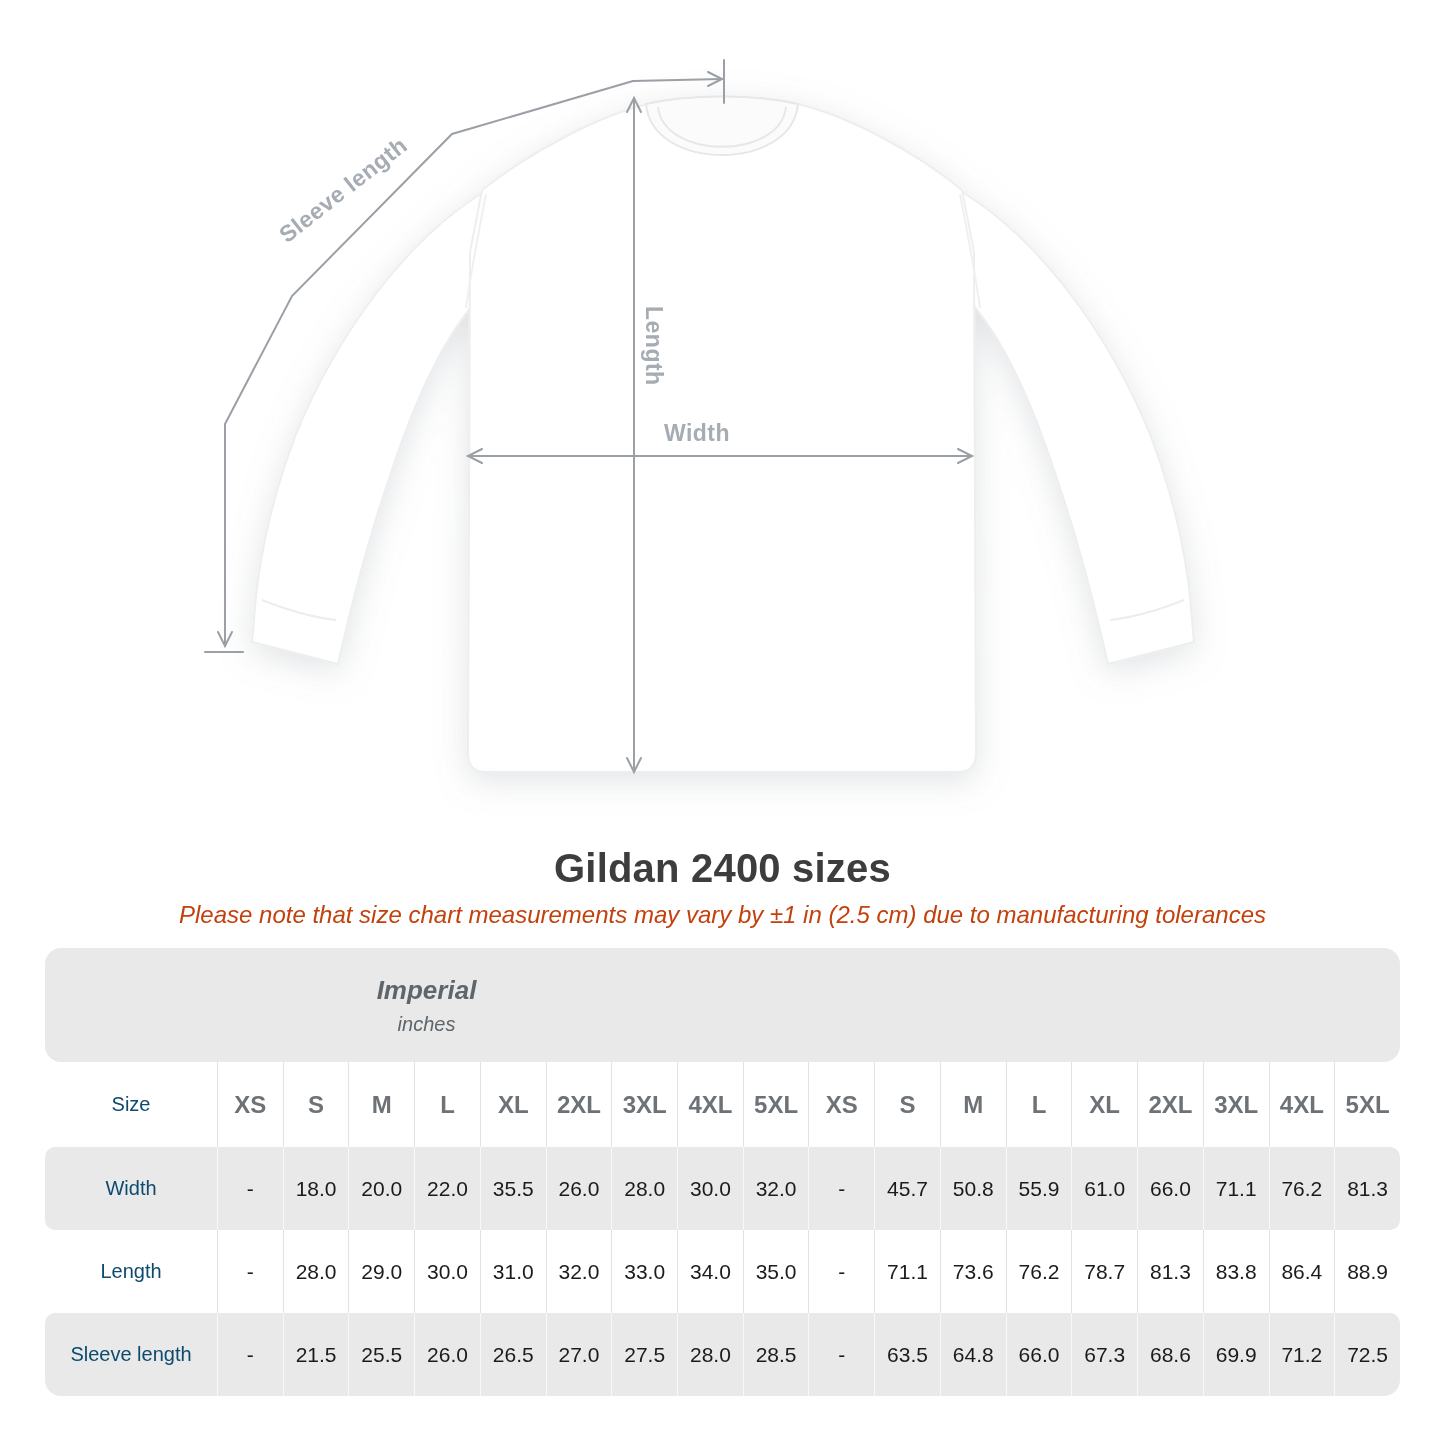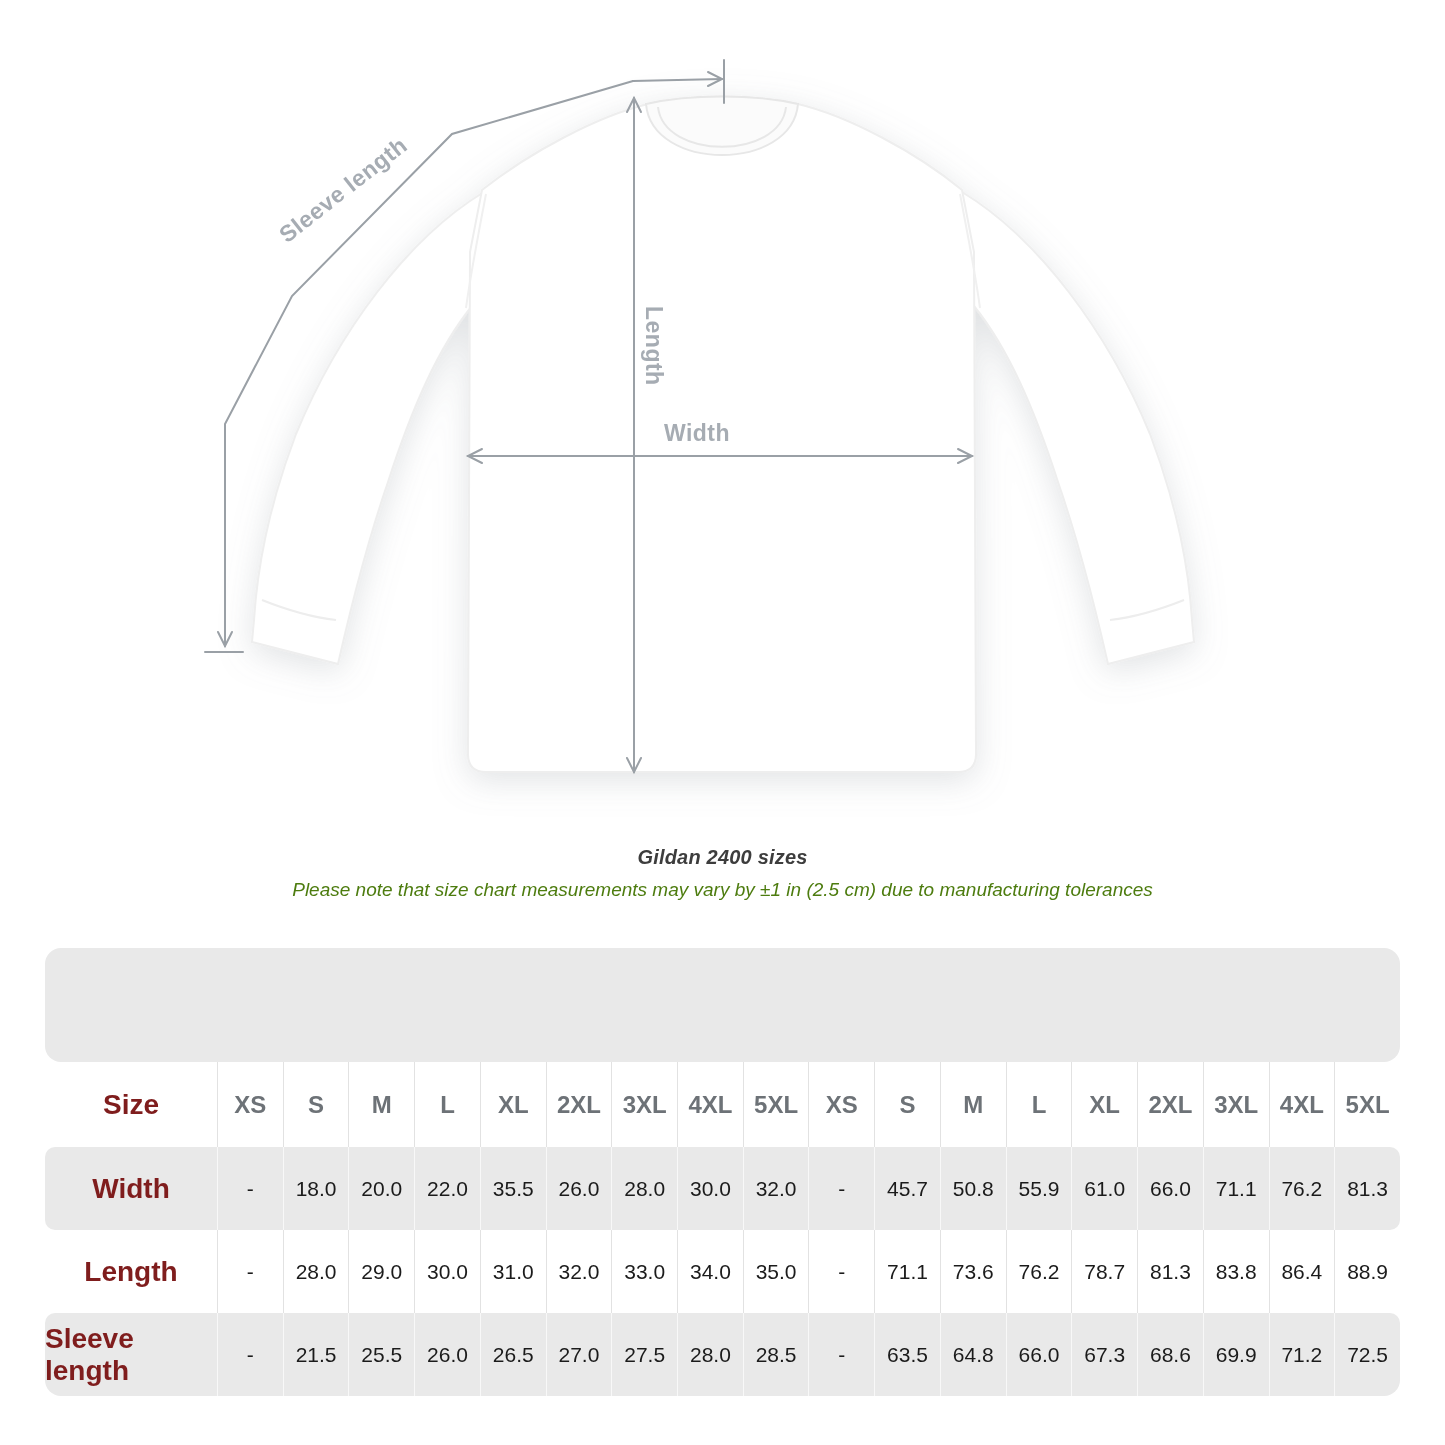--- a/index.html
+++ b/index.html
@@ -12,24 +12,24 @@
   
   svg.diagram{position:absolute;top:0;left:0;}
   .meas-label{
     font-family:"Liberation Sans", sans-serif;
     font-size:23px;font-weight:bold;fill:#a6acb3;letter-spacing:.5px;
   }
 
   
   .title-block{position:absolute;top:846px;left:0;width:100%;text-align:center;}
   .title-block h1{
-    margin:0;font-size:20px;font-weight:bold;color:#3d3d3d;letter-spacing:.2px;font-style:italic;
+    margin:0;font-size:40px;font-weight:bold;color:#3d3d3d;letter-spacing:.2px;
   }
   .title-block .subtitle{
-    margin:10px 0 0 0;font-size:19px;font-style:italic;color:#4d7c0f;
+    margin:10px 0 0 0;font-size:24px;font-style:italic;color:#c2410c;
   }
 
   
   .size-table{position:absolute;top:948px;left:45px;width:1355px;}
   .unit-band{
     height:114px;background:#e9e9e9;border-radius:16px;
     display:flex;align-items:center;
   }
   .unit-group{display:flex;flex-direction:column;justify-content:center;text-align:center;}
   .unit-group.imperial{width:763px;}
@@ -39,21 +39,21 @@
 
   .trow{display:flex;align-items:stretch;height:83px;}
   .trow.thead{height:85px;}
   .trow.gray{background:#e9e9e9;border-radius:10px;}
   .trow.gray.last{border-radius:10px 10px 16px 16px;}
   .cell{
     flex:1 1 0;display:flex;align-items:center;justify-content:center;
     font-size:21px;color:#1b1b1b;
   }
   .cell.label-cell{
-    flex:0 0 172px;font-weight:bold;color:#7f1d1d;font-size:28px;
+    flex:0 0 172px;font-weight:normal;color:#0c4a6e;font-size:20px;
   }
   .cell.head-cell{font-weight:bold;color:#6d7277;font-size:24px;}
   .trow .cell + .cell{border-left:1px solid #e2e2e2;}
   .trow.gray .cell + .cell{border-left-color:#f8f8f8;}
 </style>
 </head>
 <body>
 
 <div class="page">
 
@@ -121,20 +121,24 @@
     <text class="meas-label" text-anchor="middle" x="697" y="441">Width</text>
   </svg>
 
   <div class="title-block">
     <h1>Gildan 2400 sizes</h1>
     <p class="subtitle">Please note that size chart measurements may vary by ±1 in (2.5 cm) due to manufacturing tolerances</p>
   </div>
 
   <div class="size-table">
     <div class="unit-band">
+      <div class="unit-group imperial">
+        <div class="unit-name">Imperial</div>
+        <div class="unit-sub">inches</div>
+      </div>
     </div>
     <div class="trow thead" id="header-row">
         <div class="cell label-cell">Size</div>
         <div class="cell head-cell">XS</div>
         <div class="cell head-cell">S</div>
         <div class="cell head-cell">M</div>
         <div class="cell head-cell">L</div>
         <div class="cell head-cell">XL</div>
         <div class="cell head-cell">2XL</div>
         <div class="cell head-cell">3XL</div>

